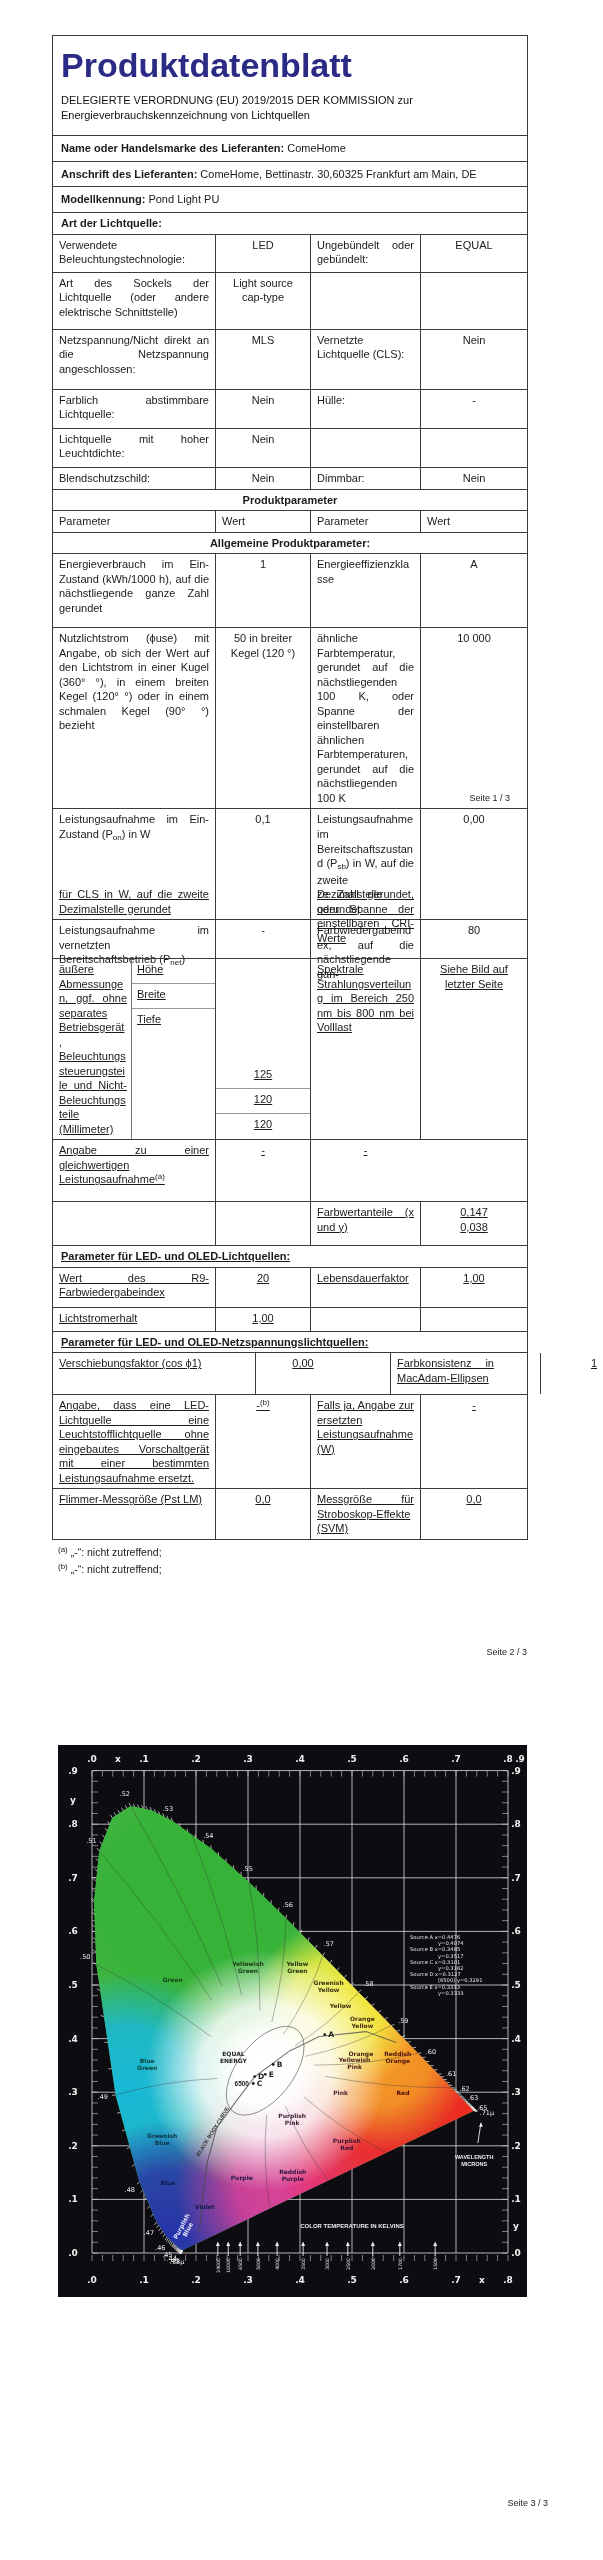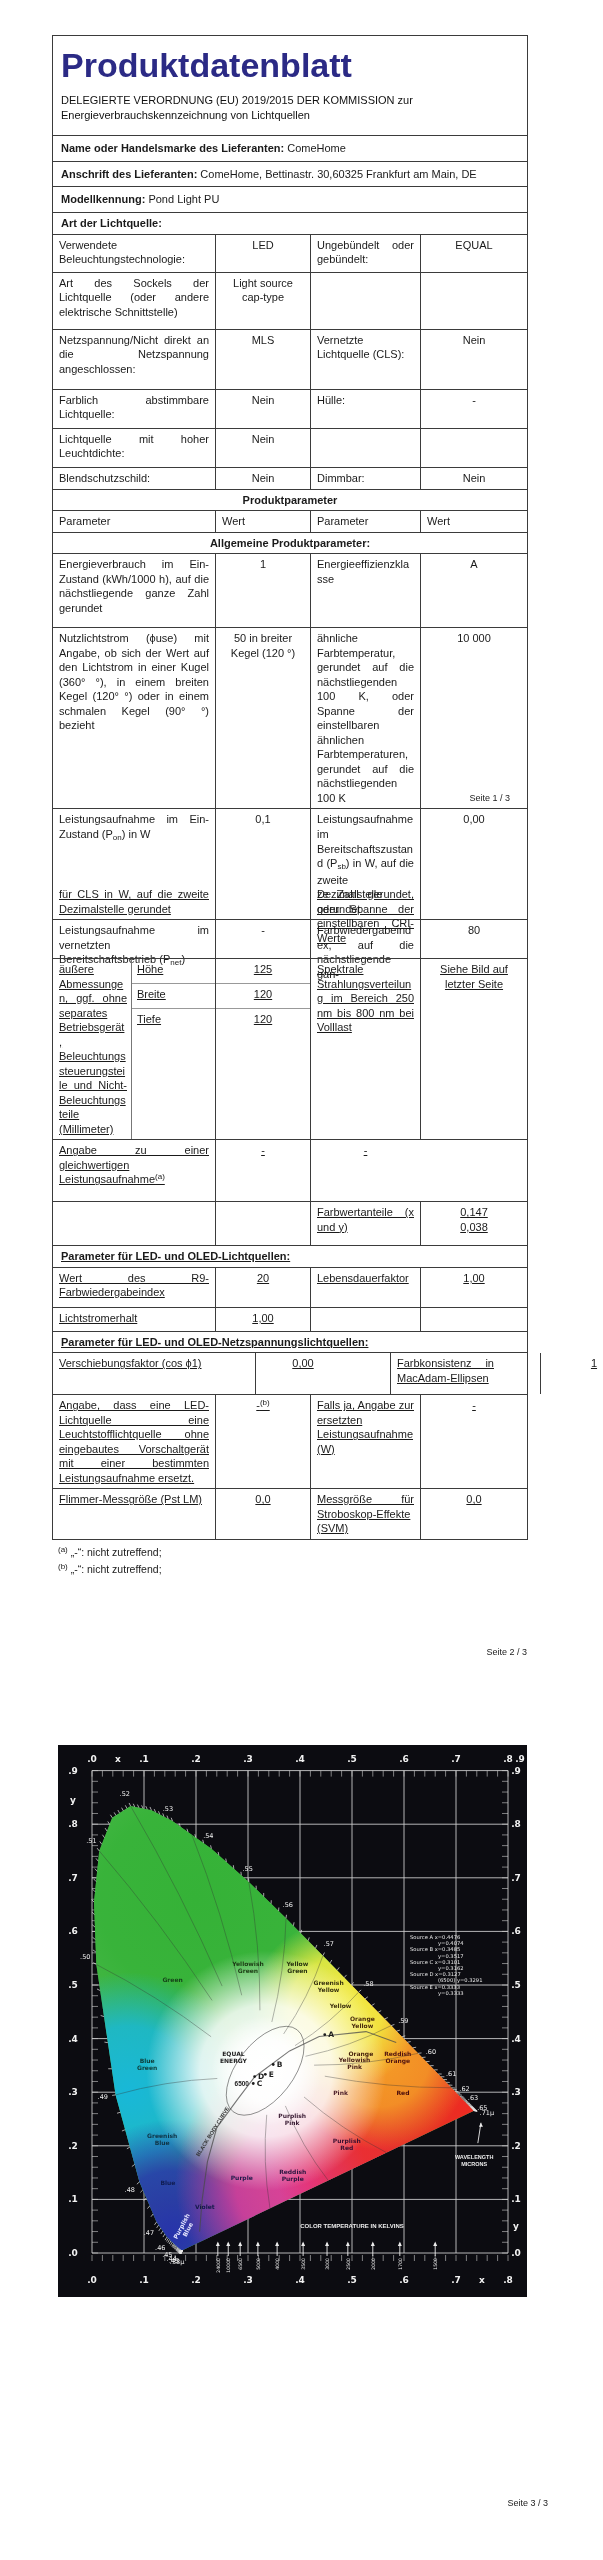--- a/index.html
+++ b/index.html
@@ -147,21 +147,21 @@
         </div>
         <div class="t-row" style="min-height: 175px;">
           <div class="t-cell dims-c1">
             <div class="dims-label">äußere Abmessungen, ggf. ohne separates Betriebsgerät, Beleuchtungssteuerungsteile und Nicht-Beleuchtungsteile (Millimeter)</div>
             <div class="dims-keys">
               <div class="dims-key b">Höhe</div>
               <div class="dims-key b">Breite</div>
               <div class="dims-key">Tiefe</div>
             </div>
           </div>
-          <div class="t-cell dims-vals" style="padding: 0px;">
+          <div class="t-cell dims-vals" style="padding: 0px; justify-content: flex-end;">
             <div class="dims-val b">125</div>
             <div class="dims-val b">120</div>
             <div class="dims-val">120</div>
           </div>
           <div class="t-cell c-param">Spektrale Strahlungsverteilung im Bereich 250 nm bis 800 nm bei Volllast</div>
           <div class="t-cell c-val">Siehe Bild auf letzter Seite</div>
         </div>
         <div class="t-row" style="min-height: 62px;">
           <div class="t-cell c-param">Angabe zu einer gleichwertigen Leistungsaufnahme<sup>(a)</sup></div>
           <div class="t-cell c-val">-</div>

